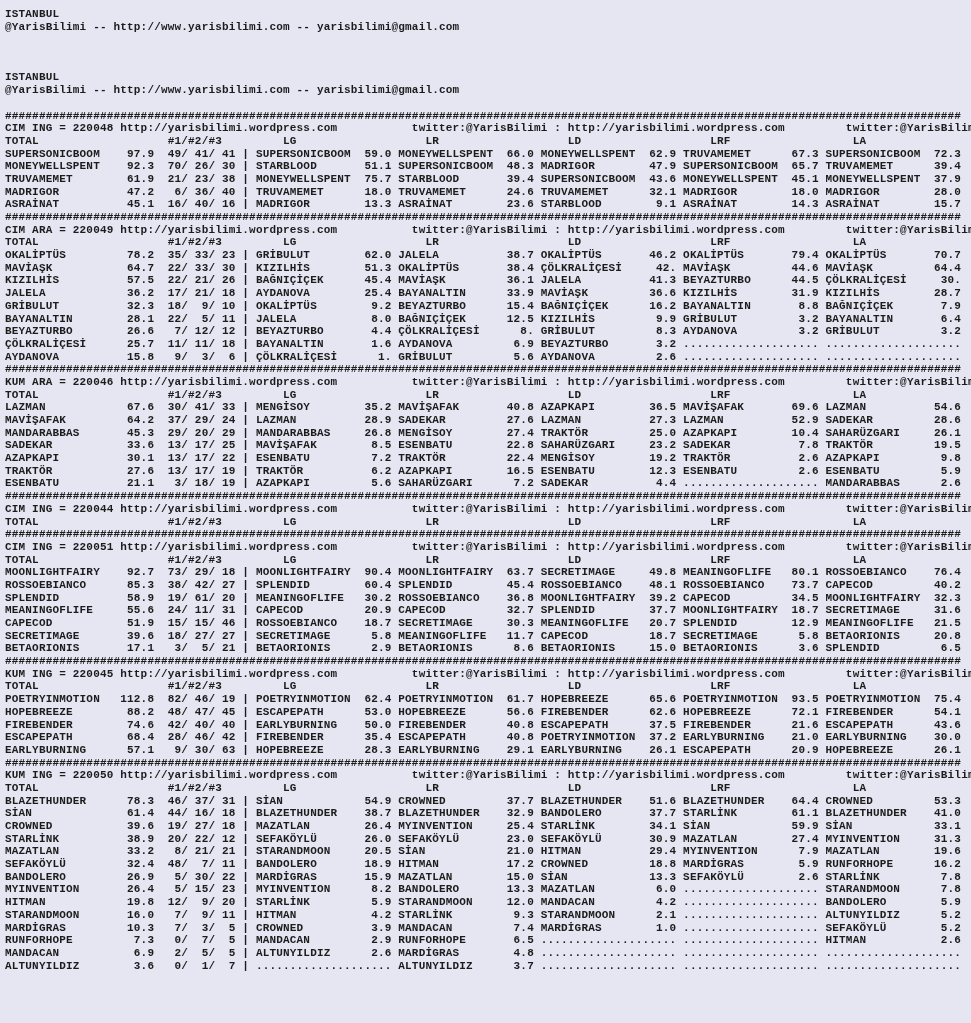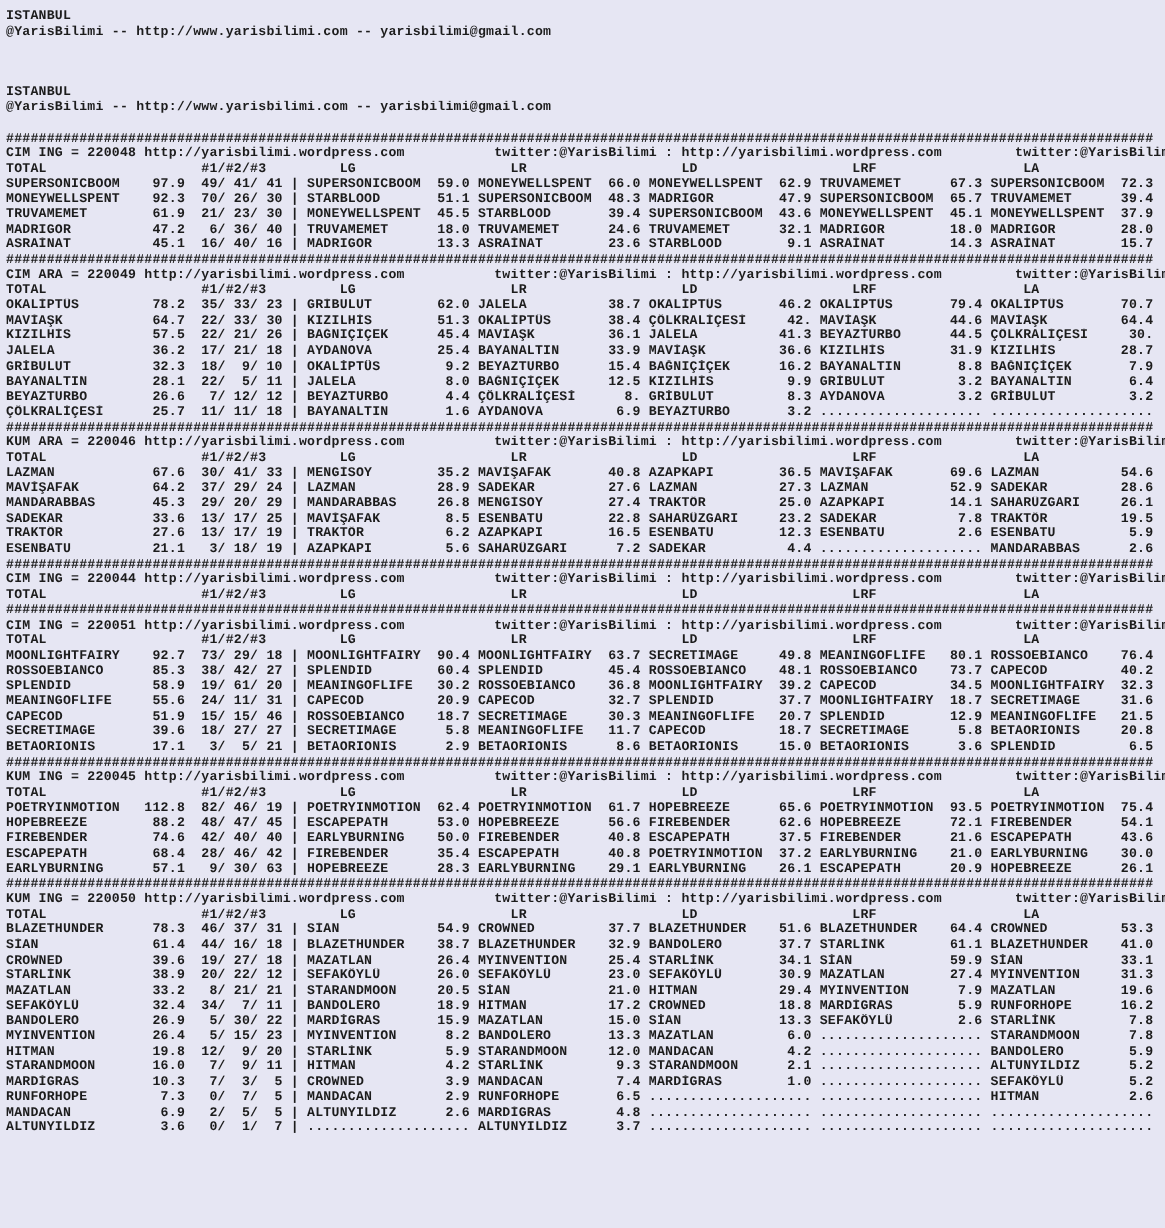--- a/index.html
+++ b/index.html
@@ -27,41 +27,43 @@
     <div class="ln">ISTANBUL</div>
     <div class="ln">@YarisBilimi -- http://www.yarisbilimi.com -- yarisbilimi@gmail.com</div>
   </div>
   <div class="ln"></div>
   <div>
       <div class="ln">#############################################################################################################################################</div>
       <div class="ln">CIM ING = 220048 http://yarisbilimi.wordpress.com           twitter:@YarisBilimi : http://yarisbilimi.wordpress.com         twitter:@YarisBilimi</div>
       <div class="ln">TOTAL                   #1/#2/#3         LG                   LR                   LD                   LRF                  LA               </div>
       <div class="ln">SUPERSONICBOOM    97.9  49/ 41/ 41 | SUPERSONICBOOM  59.0 MONEYWELLSPENT  66.0 MONEYWELLSPENT  62.9 TRUVAMEMET      67.3 SUPERSONICBOOM  72.3</div>
       <div class="ln">MONEYWELLSPENT    92.3  70/ 26/ 30 | STARBLOOD       51.1 SUPERSONICBOOM  48.3 MADRIGOR        47.9 SUPERSONICBOOM  65.7 TRUVAMEMET      39.4</div>
-      <div class="ln">TRUVAMEMET        61.9  21/ 23/ 30 | MONEYWELLSPENT  45.5 STARBLOOD       39.4 SUPERSONICBOOM  43.6 MONEYWELLSPENT  45.1 MONEYWELLSPENT  37.9</div>
+      <div class="ln">TRUVAMEMET        61.9  21/ 23/ 38 | MONEYWELLSPENT  75.7 STARBLOOD       39.4 SUPERSONICBOOM  43.6 MONEYWELLSPENT  45.1 MONEYWELLSPENT  37.9</div>
       <div class="ln">MADRIGOR          47.2   6/ 36/ 40 | TRUVAMEMET      18.0 TRUVAMEMET      24.6 TRUVAMEMET      32.1 MADRIGOR        18.0 MADRIGOR        28.0</div>
       <div class="ln">ASRAİNAT          45.1  16/ 40/ 16 | MADRIGOR        13.3 ASRAİNAT        23.6 STARBLOOD        9.1 ASRAİNAT        14.3 ASRAİNAT        15.7</div>
       <div class="ln">#############################################################################################################################################</div>
       <div class="ln">CIM ARA = 220049 http://yarisbilimi.wordpress.com           twitter:@YarisBilimi : http://yarisbilimi.wordpress.com         twitter:@YarisBilimi</div>
       <div class="ln">TOTAL                   #1/#2/#3         LG                   LR                   LD                   LRF                  LA               </div>
       <div class="ln">OKALİPTÜS         78.2  35/ 33/ 23 | GRİBULUT        62.0 JALELA          38.7 OKALİPTÜS       46.2 OKALİPTÜS       79.4 OKALİPTÜS       70.7</div>
       <div class="ln">MAVİAŞK           64.7  22/ 33/ 30 | KIZILHİS        51.3 OKALİPTÜS       38.4 ÇÖLKRALİÇESİ     42. MAVİAŞK         44.6 MAVİAŞK         64.4</div>
       <div class="ln">KIZILHİS          57.5  22/ 21/ 26 | BAĞNIÇİÇEK      45.4 MAVİAŞK         36.1 JALELA          41.3 BEYAZTURBO      44.5 ÇÖLKRALİÇESİ     30.</div>
       <div class="ln">JALELA            36.2  17/ 21/ 18 | AYDANOVA        25.4 BAYANALTIN      33.9 MAVİAŞK         36.6 KIZILHİS        31.9 KIZILHİS        28.7</div>
       <div class="ln">GRİBULUT          32.3  18/  9/ 10 | OKALİPTÜS        9.2 BEYAZTURBO      15.4 BAĞNIÇİÇEK      16.2 BAYANALTIN       8.8 BAĞNIÇİÇEK       7.9</div>
       <div class="ln">BAYANALTIN        28.1  22/  5/ 11 | JALELA           8.0 BAĞNIÇİÇEK      12.5 KIZILHİS         9.9 GRİBULUT         3.2 BAYANALTIN       6.4</div>
       <div class="ln">BEYAZTURBO        26.6   7/ 12/ 12 | BEYAZTURBO       4.4 ÇÖLKRALİÇESİ      8. GRİBULUT         8.3 AYDANOVA         3.2 GRİBULUT         3.2</div>
       <div class="ln">ÇÖLKRALİÇESİ      25.7  11/ 11/ 18 | BAYANALTIN       1.6 AYDANOVA         6.9 BEYAZTURBO       3.2 .................... ....................</div>
+      <div class="ln">AYDANOVA          15.8   9/  3/  6 | ÇÖLKRALİÇESİ      1. GRİBULUT         5.6 AYDANOVA         2.6 .................... ....................</div>
       <div class="ln">#############################################################################################################################################</div>
       <div class="ln">KUM ARA = 220046 http://yarisbilimi.wordpress.com           twitter:@YarisBilimi : http://yarisbilimi.wordpress.com         twitter:@YarisBilimi</div>
       <div class="ln">TOTAL                   #1/#2/#3         LG                   LR                   LD                   LRF                  LA               </div>
       <div class="ln">LAZMAN            67.6  30/ 41/ 33 | MENGİSOY        35.2 MAVİŞAFAK       40.8 AZAPKAPI        36.5 MAVİŞAFAK       69.6 LAZMAN          54.6</div>
       <div class="ln">MAVİŞAFAK         64.2  37/ 29/ 24 | LAZMAN          28.9 SADEKAR         27.6 LAZMAN          27.3 LAZMAN          52.9 SADEKAR         28.6</div>
-      <div class="ln">MANDARABBAS       45.3  29/ 20/ 29 | MANDARABBAS     26.8 MENGİSOY        27.4 TRAKTÖR         25.0 AZAPKAPI        14.1 SAHARÜZGARI     26.1</div>
+      <div class="ln">MANDARABBAS       45.3  29/ 20/ 29 | MANDARABBAS     26.8 MENGİSOY        27.4 TRAKTÖR         25.0 AZAPKAPI        10.4 SAHARÜZGARI     26.1</div>
       <div class="ln">SADEKAR           33.6  13/ 17/ 25 | MAVİŞAFAK        8.5 ESENBATU        22.8 SAHARÜZGARI     23.2 SADEKAR          7.8 TRAKTÖR         19.5</div>
+      <div class="ln">AZAPKAPI          30.1  13/ 17/ 22 | ESENBATU         7.2 TRAKTÖR         22.4 MENGİSOY        19.2 TRAKTÖR          2.6 AZAPKAPI         9.8</div>
       <div class="ln">TRAKTÖR           27.6  13/ 17/ 19 | TRAKTÖR          6.2 AZAPKAPI        16.5 ESENBATU        12.3 ESENBATU         2.6 ESENBATU         5.9</div>
       <div class="ln">ESENBATU          21.1   3/ 18/ 19 | AZAPKAPI         5.6 SAHARÜZGARI      7.2 SADEKAR          4.4 .................... MANDARABBAS      2.6</div>
       <div class="ln">#############################################################################################################################################</div>
       <div class="ln">CIM ING = 220044 http://yarisbilimi.wordpress.com           twitter:@YarisBilimi : http://yarisbilimi.wordpress.com         twitter:@YarisBilimi</div>
       <div class="ln">TOTAL                   #1/#2/#3         LG                   LR                   LD                   LRF                  LA               </div>
       <div class="ln">#############################################################################################################################################</div>
       <div class="ln">CIM ING = 220051 http://yarisbilimi.wordpress.com           twitter:@YarisBilimi : http://yarisbilimi.wordpress.com         twitter:@YarisBilimi</div>
       <div class="ln">TOTAL                   #1/#2/#3         LG                   LR                   LD                   LRF                  LA               </div>
       <div class="ln">MOONLIGHTFAIRY    92.7  73/ 29/ 18 | MOONLIGHTFAIRY  90.4 MOONLIGHTFAIRY  63.7 SECRETIMAGE     49.8 MEANINGOFLIFE   80.1 ROSSOEBIANCO    76.4</div>
       <div class="ln">ROSSOEBIANCO      85.3  38/ 42/ 27 | SPLENDID        60.4 SPLENDID        45.4 ROSSOEBIANCO    48.1 ROSSOEBIANCO    73.7 CAPECOD         40.2</div>
@@ -79,21 +81,21 @@
       <div class="ln">ESCAPEPATH        68.4  28/ 46/ 42 | FIREBENDER      35.4 ESCAPEPATH      40.8 POETRYINMOTION  37.2 EARLYBURNING    21.0 EARLYBURNING    30.0</div>
       <div class="ln">EARLYBURNING      57.1   9/ 30/ 63 | HOPEBREEZE      28.3 EARLYBURNING    29.1 EARLYBURNING    26.1 ESCAPEPATH      20.9 HOPEBREEZE      26.1</div>
       <div class="ln">#############################################################################################################################################</div>
       <div class="ln">KUM ING = 220050 http://yarisbilimi.wordpress.com           twitter:@YarisBilimi : http://yarisbilimi.wordpress.com         twitter:@YarisBilimi</div>
       <div class="ln">TOTAL                   #1/#2/#3         LG                   LR                   LD                   LRF                  LA               </div>
       <div class="ln">BLAZETHUNDER      78.3  46/ 37/ 31 | SİAN            54.9 CROWNED         37.7 BLAZETHUNDER    51.6 BLAZETHUNDER    64.4 CROWNED         53.3</div>
       <div class="ln">SİAN              61.4  44/ 16/ 18 | BLAZETHUNDER    38.7 BLAZETHUNDER    32.9 BANDOLERO       37.7 STARLİNK        61.1 BLAZETHUNDER    41.0</div>
       <div class="ln">CROWNED           39.6  19/ 27/ 18 | MAZATLAN        26.4 MYINVENTION     25.4 STARLİNK        34.1 SİAN            59.9 SİAN            33.1</div>
       <div class="ln">STARLİNK          38.9  20/ 22/ 12 | SEFAKÖYLÜ       26.0 SEFAKÖYLÜ       23.0 SEFAKÖYLÜ       30.9 MAZATLAN        27.4 MYINVENTION     31.3</div>
       <div class="ln">MAZATLAN          33.2   8/ 21/ 21 | STARANDMOON     20.5 SİAN            21.0 HITMAN          29.4 MYINVENTION      7.9 MAZATLAN        19.6</div>
-      <div class="ln">SEFAKÖYLÜ         32.4  34/  7/ 11 | BANDOLERO       18.9 HITMAN          17.2 CROWNED         18.8 MARDİGRAS        5.9 RUNFORHOPE      16.2</div>
+      <div class="ln">SEFAKÖYLÜ         32.4  48/  7/ 11 | BANDOLERO       18.9 HITMAN          17.2 CROWNED         18.8 MARDİGRAS        5.9 RUNFORHOPE      16.2</div>
       <div class="ln">BANDOLERO         26.9   5/ 30/ 22 | MARDİGRAS       15.9 MAZATLAN        15.0 SİAN            13.3 SEFAKÖYLÜ        2.6 STARLİNK         7.8</div>
       <div class="ln">MYINVENTION       26.4   5/ 15/ 23 | MYINVENTION      8.2 BANDOLERO       13.3 MAZATLAN         6.0 .................... STARANDMOON      7.8</div>
       <div class="ln">HITMAN            19.8  12/  9/ 20 | STARLİNK         5.9 STARANDMOON     12.0 MANDACAN         4.2 .................... BANDOLERO        5.9</div>
       <div class="ln">STARANDMOON       16.0   7/  9/ 11 | HITMAN           4.2 STARLİNK         9.3 STARANDMOON      2.1 .................... ALTUNYILDIZ      5.2</div>
       <div class="ln">MARDİGRAS         10.3   7/  3/  5 | CROWNED          3.9 MANDACAN         7.4 MARDİGRAS        1.0 .................... SEFAKÖYLÜ        5.2</div>
       <div class="ln">RUNFORHOPE         7.3   0/  7/  5 | MANDACAN         2.9 RUNFORHOPE       6.5 .................... .................... HITMAN           2.6</div>
       <div class="ln">MANDACAN           6.9   2/  5/  5 | ALTUNYILDIZ      2.6 MARDİGRAS        4.8 .................... .................... ....................</div>
       <div class="ln">ALTUNYILDIZ        3.6   0/  1/  7 | .................... ALTUNYILDIZ      3.7 .................... .................... ....................</div>
     </div>
 </div>

